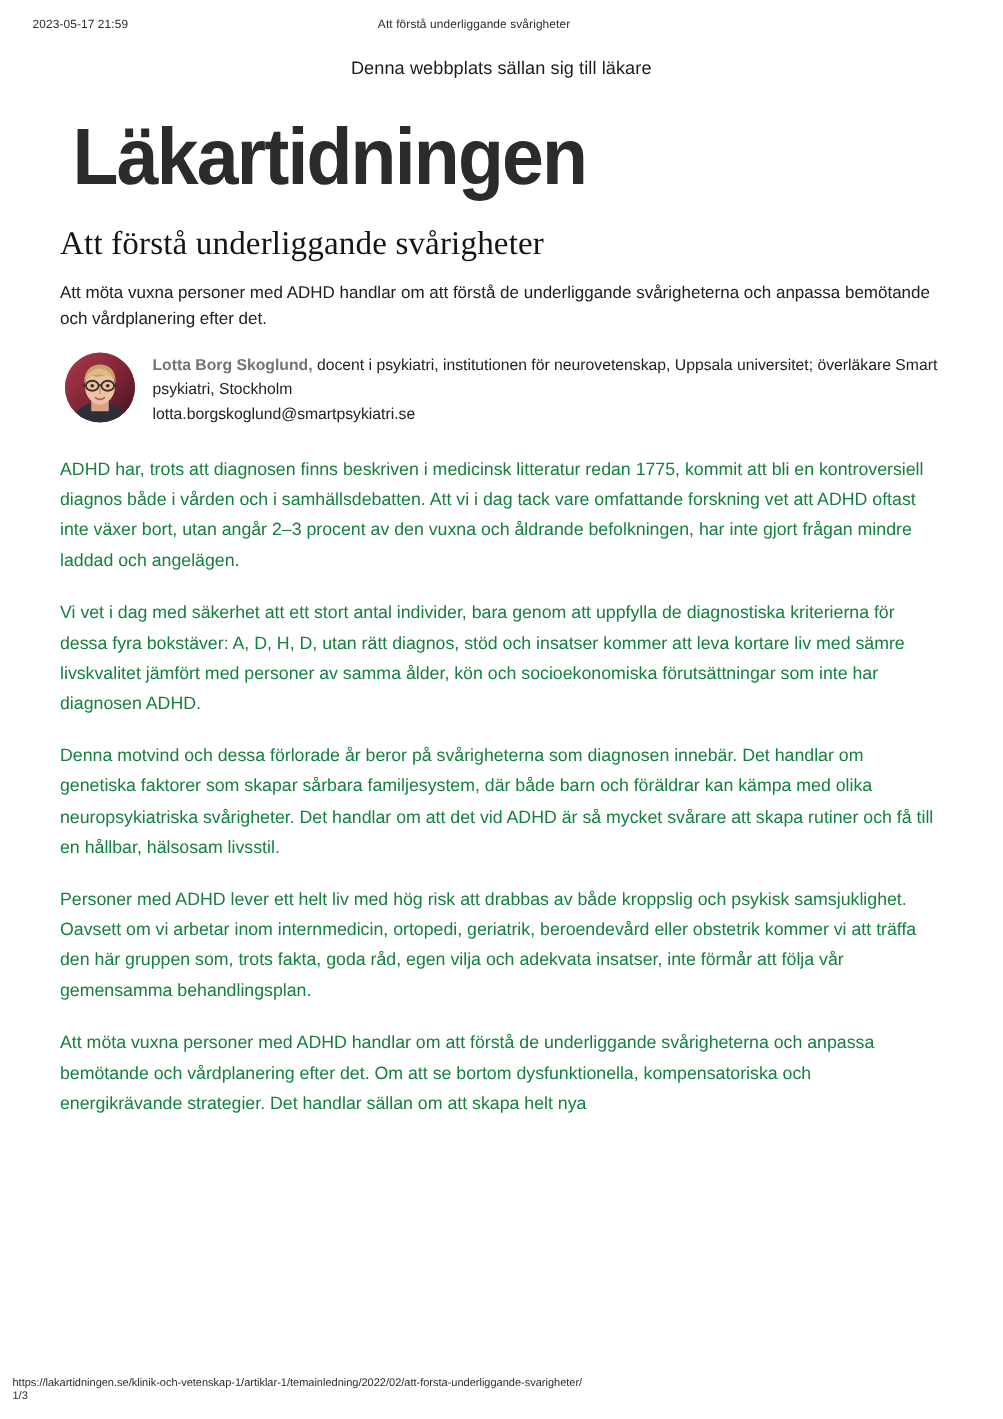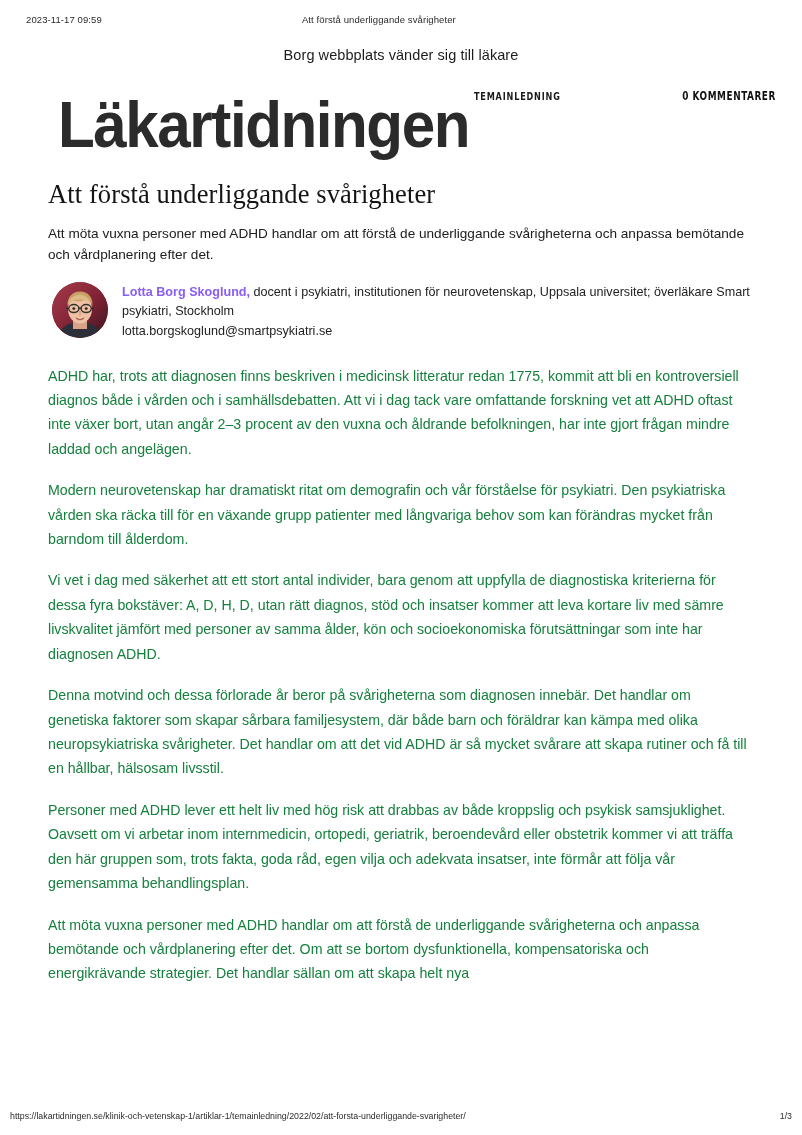--- a/index.html
+++ b/index.html
@@ -141,21 +141,21 @@
   .avatar svg { display: block; }
   .byline-text {
     flex: 1 1 auto;
     font-size: 12.6px;
     line-height: 1.56;
     color: #222222;
     padding-top: 1px;
   }
   .author-name {
     font-weight: 700;
-    color: #8b5cf6;
+    color: #737373;
   }
   .author-email {
     display: block;
     margin-top: 0;
     color: #222222;
   }
 
   
   .body-copy p {
     font-size: 14.2px;
@@ -165,45 +165,42 @@
     max-width: 705px;
   }
 
   
   .print-footer {
     position: absolute;
     left: 0;
     right: 0;
     bottom: 14px;
     display: flex;
-    align-items: center;
+    align-items: flex-start;
     padding: 0 10px;
     font-size: 8.8px;
     color: #2b2b2b;
+    flex-direction: column;
   }
   .print-footer .pf-url { flex: 1 1 auto; }
   .print-footer .pf-page { flex: 0 0 auto; }
 </style>
 </head>
 <body>
 
 <div class="page">
 
   <div class="print-header">
-    <span class="ph-date">2023-11-17 09:59</span>
+    <span class="ph-date">2023-05-17 21:59</span>
     <span class="ph-title">Att förstå underliggande svårigheter</span>
   </div>
 
-  <div class="site-tagline">Borg webbplats vänder sig till läkare</div>
+  <div class="site-tagline">Denna webbplats sällan sig till läkare</div>
 
   <div class="masthead">
-    <div class="masthead-meta">
-      <span class="kicker">TEMAINLEDNING</span>
-      <span class="comments">0 KOMMENTARER</span>
-    </div>
     <div class="logo">Läkartidningen</div>
   </div>
 
   <div class="article">
 
     <h1 class="headline">Att förstå underliggande svårigheter</h1>
 
     <p class="lead">Att möta vuxna personer med ADHD handlar om att förstå de underliggande svårigheterna och anpassa bemötande och vårdplanering efter det.</p>
 
     <div class="byline">
@@ -247,21 +244,20 @@
         </svg>
       </div>
       <div class="byline-text">
         <span class="author-name">Lotta Borg Skoglund,</span><span> docent i psykiatri, institutionen för neurovetenskap, Uppsala universitet; överläkare Smart psykiatri, Stockholm</span>
         <span class="author-email">lotta.borgskoglund@smartpsykiatri.se</span>
       </div>
     </div>
 
     <div class="body-copy">
       <p>ADHD har, trots att diagnosen finns beskriven i medicinsk litteratur redan 1775, kommit att bli en kontroversiell diagnos både i vården och i samhällsdebatten. Att vi i dag tack vare omfattande forskning vet att ADHD oftast inte växer bort, utan angår 2–3 procent av den vuxna och åldrande befolkningen, har inte gjort frågan mindre laddad och angelägen.</p>
-      <p>Modern neurovetenskap har dramatiskt ritat om demografin och vår förståelse för psykiatri. Den psykiatriska vården ska räcka till för en växande grupp patienter med långvariga behov som kan förändras mycket från barndom till ålderdom.</p>
       <p>Vi vet i dag med säkerhet att ett stort antal individer, bara genom att uppfylla de diagnostiska kriterierna för dessa fyra bokstäver: A, D, H, D, utan rätt diagnos, stöd och insatser kommer att leva kortare liv med sämre livskvalitet jämfört med personer av samma ålder, kön och socioekonomiska förutsättningar som inte har diagnosen ADHD.</p>
       <p>Denna motvind och dessa förlorade år beror på svårigheterna som diagnosen innebär. Det handlar om genetiska faktorer som skapar sårbara familjesystem, där både barn och föräldrar kan kämpa med olika neuropsykiatriska svårigheter. Det handlar om att det vid ADHD är så mycket svårare att skapa rutiner och få till en hållbar, hälsosam livsstil.</p>
       <p>Personer med ADHD lever ett helt liv med hög risk att drabbas av både kroppslig och psykisk samsjuklighet. Oavsett om vi arbetar inom internmedicin, ortopedi, geriatrik, beroendevård eller obstetrik kommer vi att träffa den här gruppen som, trots fakta, goda råd, egen vilja och adekvata insatser, inte förmår att följa vår gemensamma behandlingsplan.</p>
       <p>Att möta vuxna personer med ADHD handlar om att förstå de underliggande svårigheterna och anpassa bemötande och vårdplanering efter det. Om att se bortom dysfunktionella, kompensatoriska och energikrävande strategier. Det handlar sällan om att skapa helt nya</p>
     </div>
 
   </div>
 
   <div class="print-footer">
     <span class="pf-url">https://lakartidningen.se/klinik-och-vetenskap-1/artiklar-1/temainledning/2022/02/att-forsta-underliggande-svarigheter/</span>

